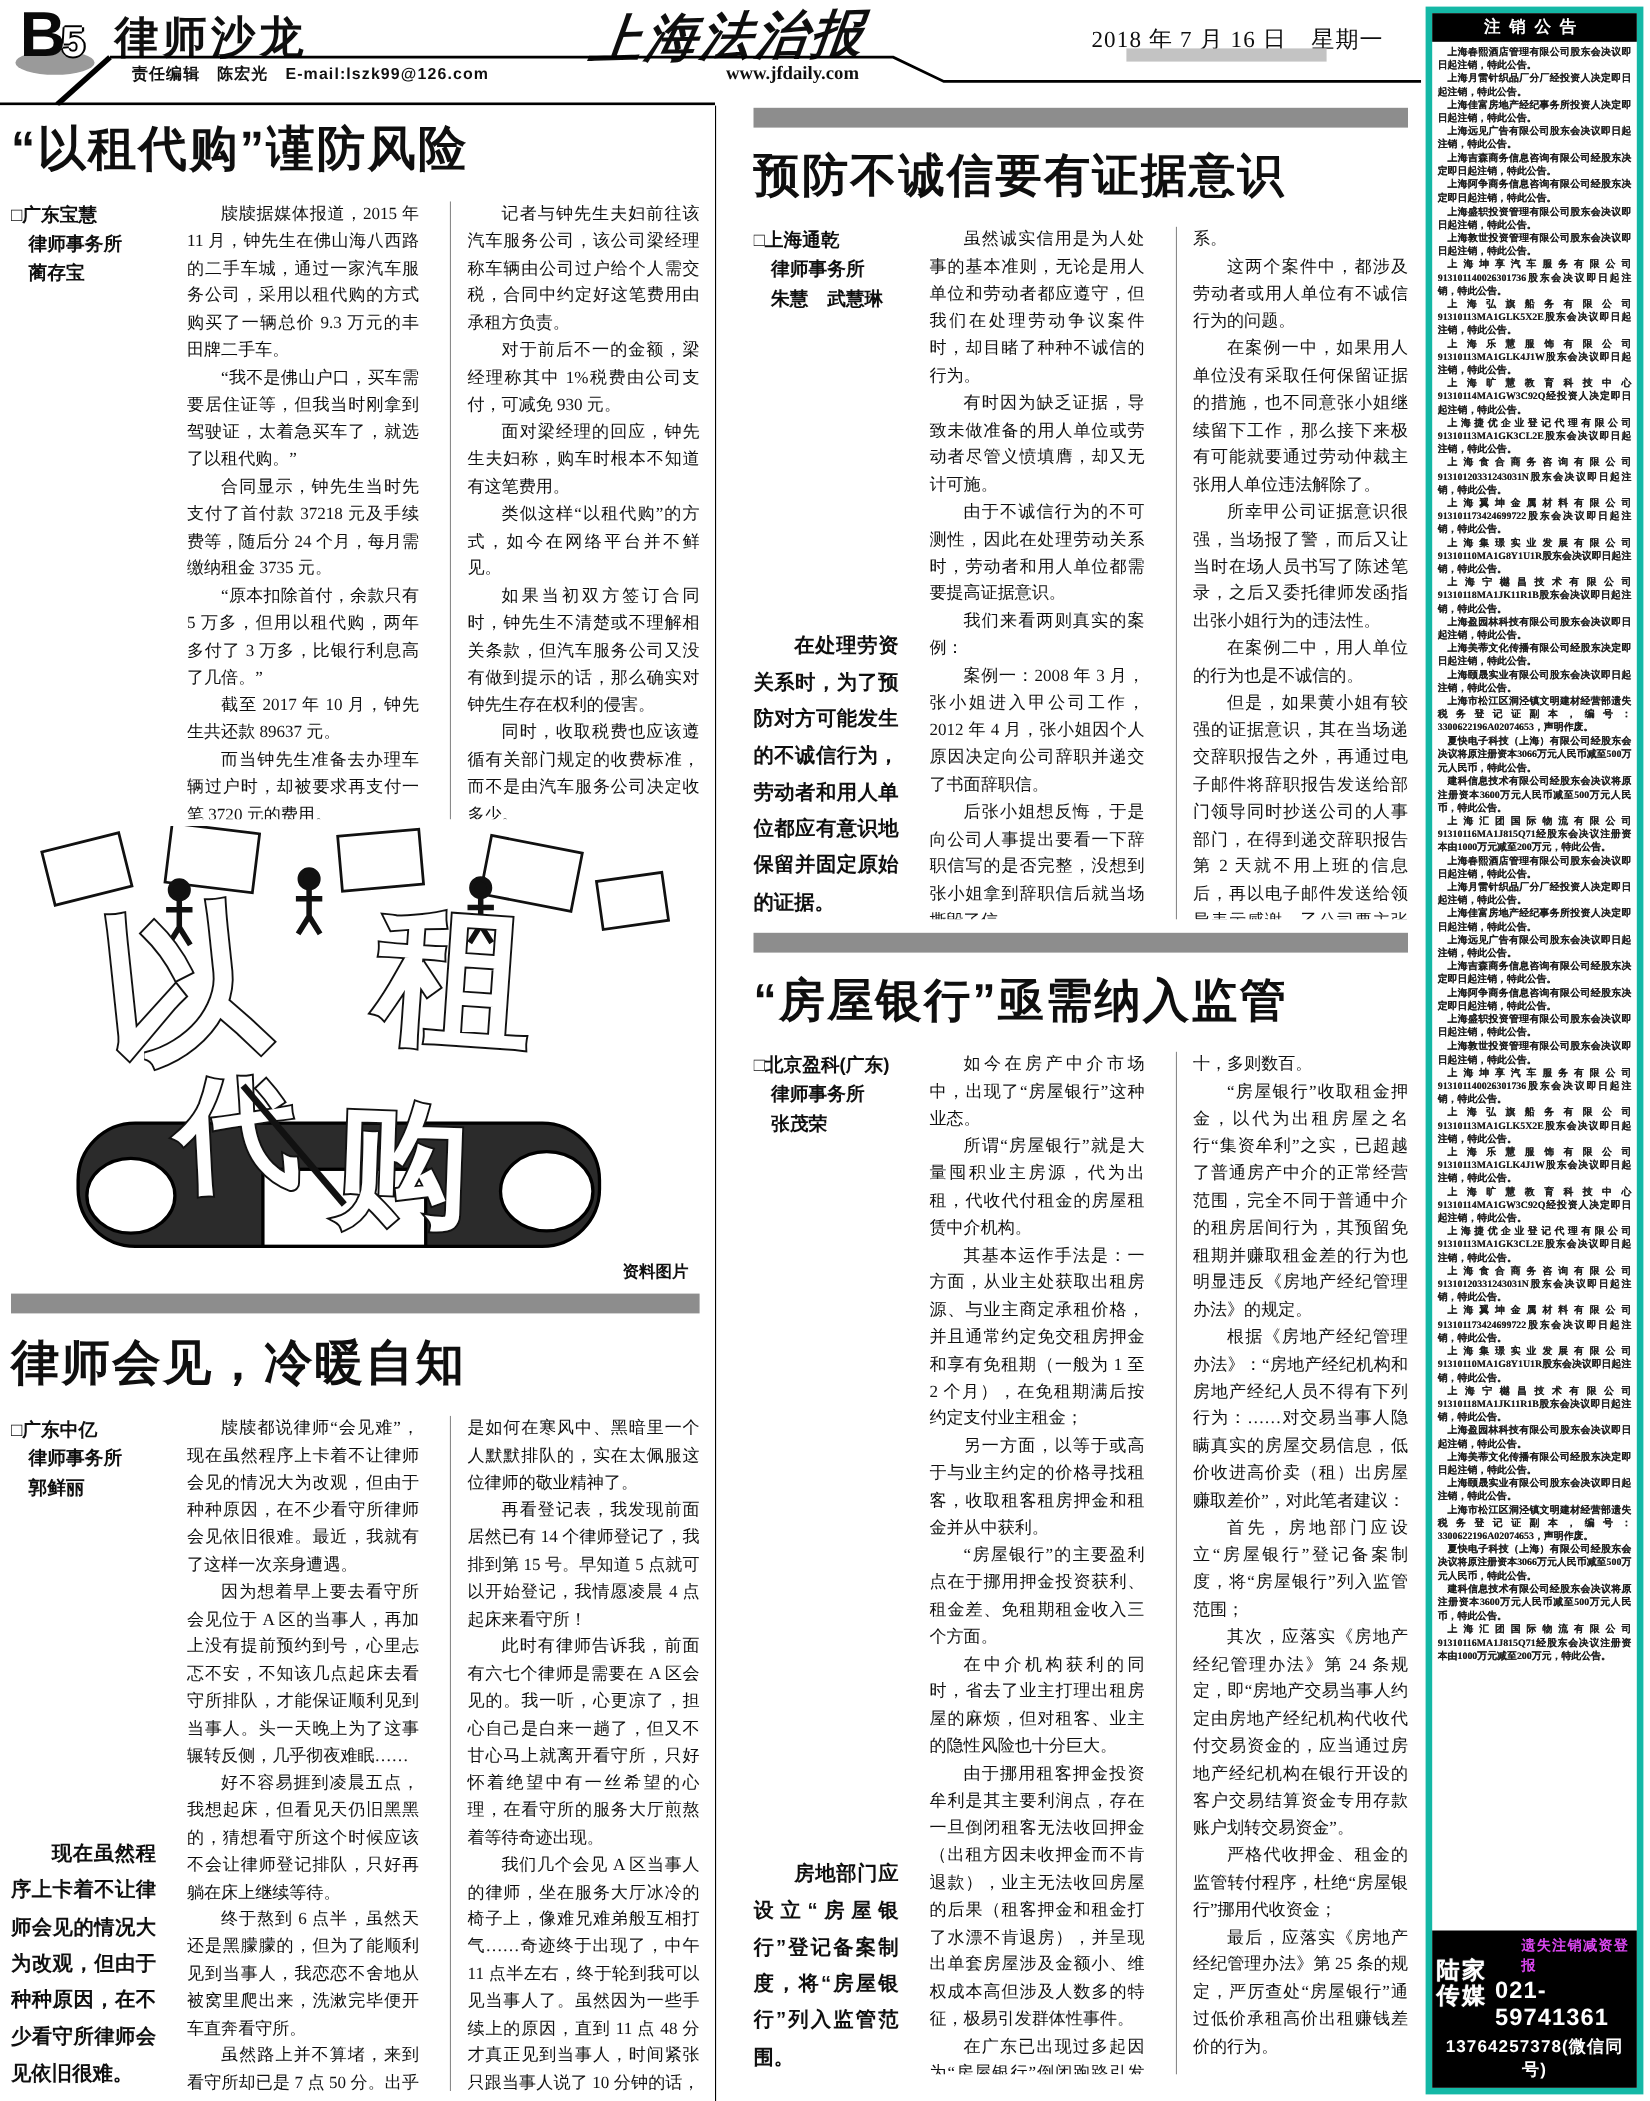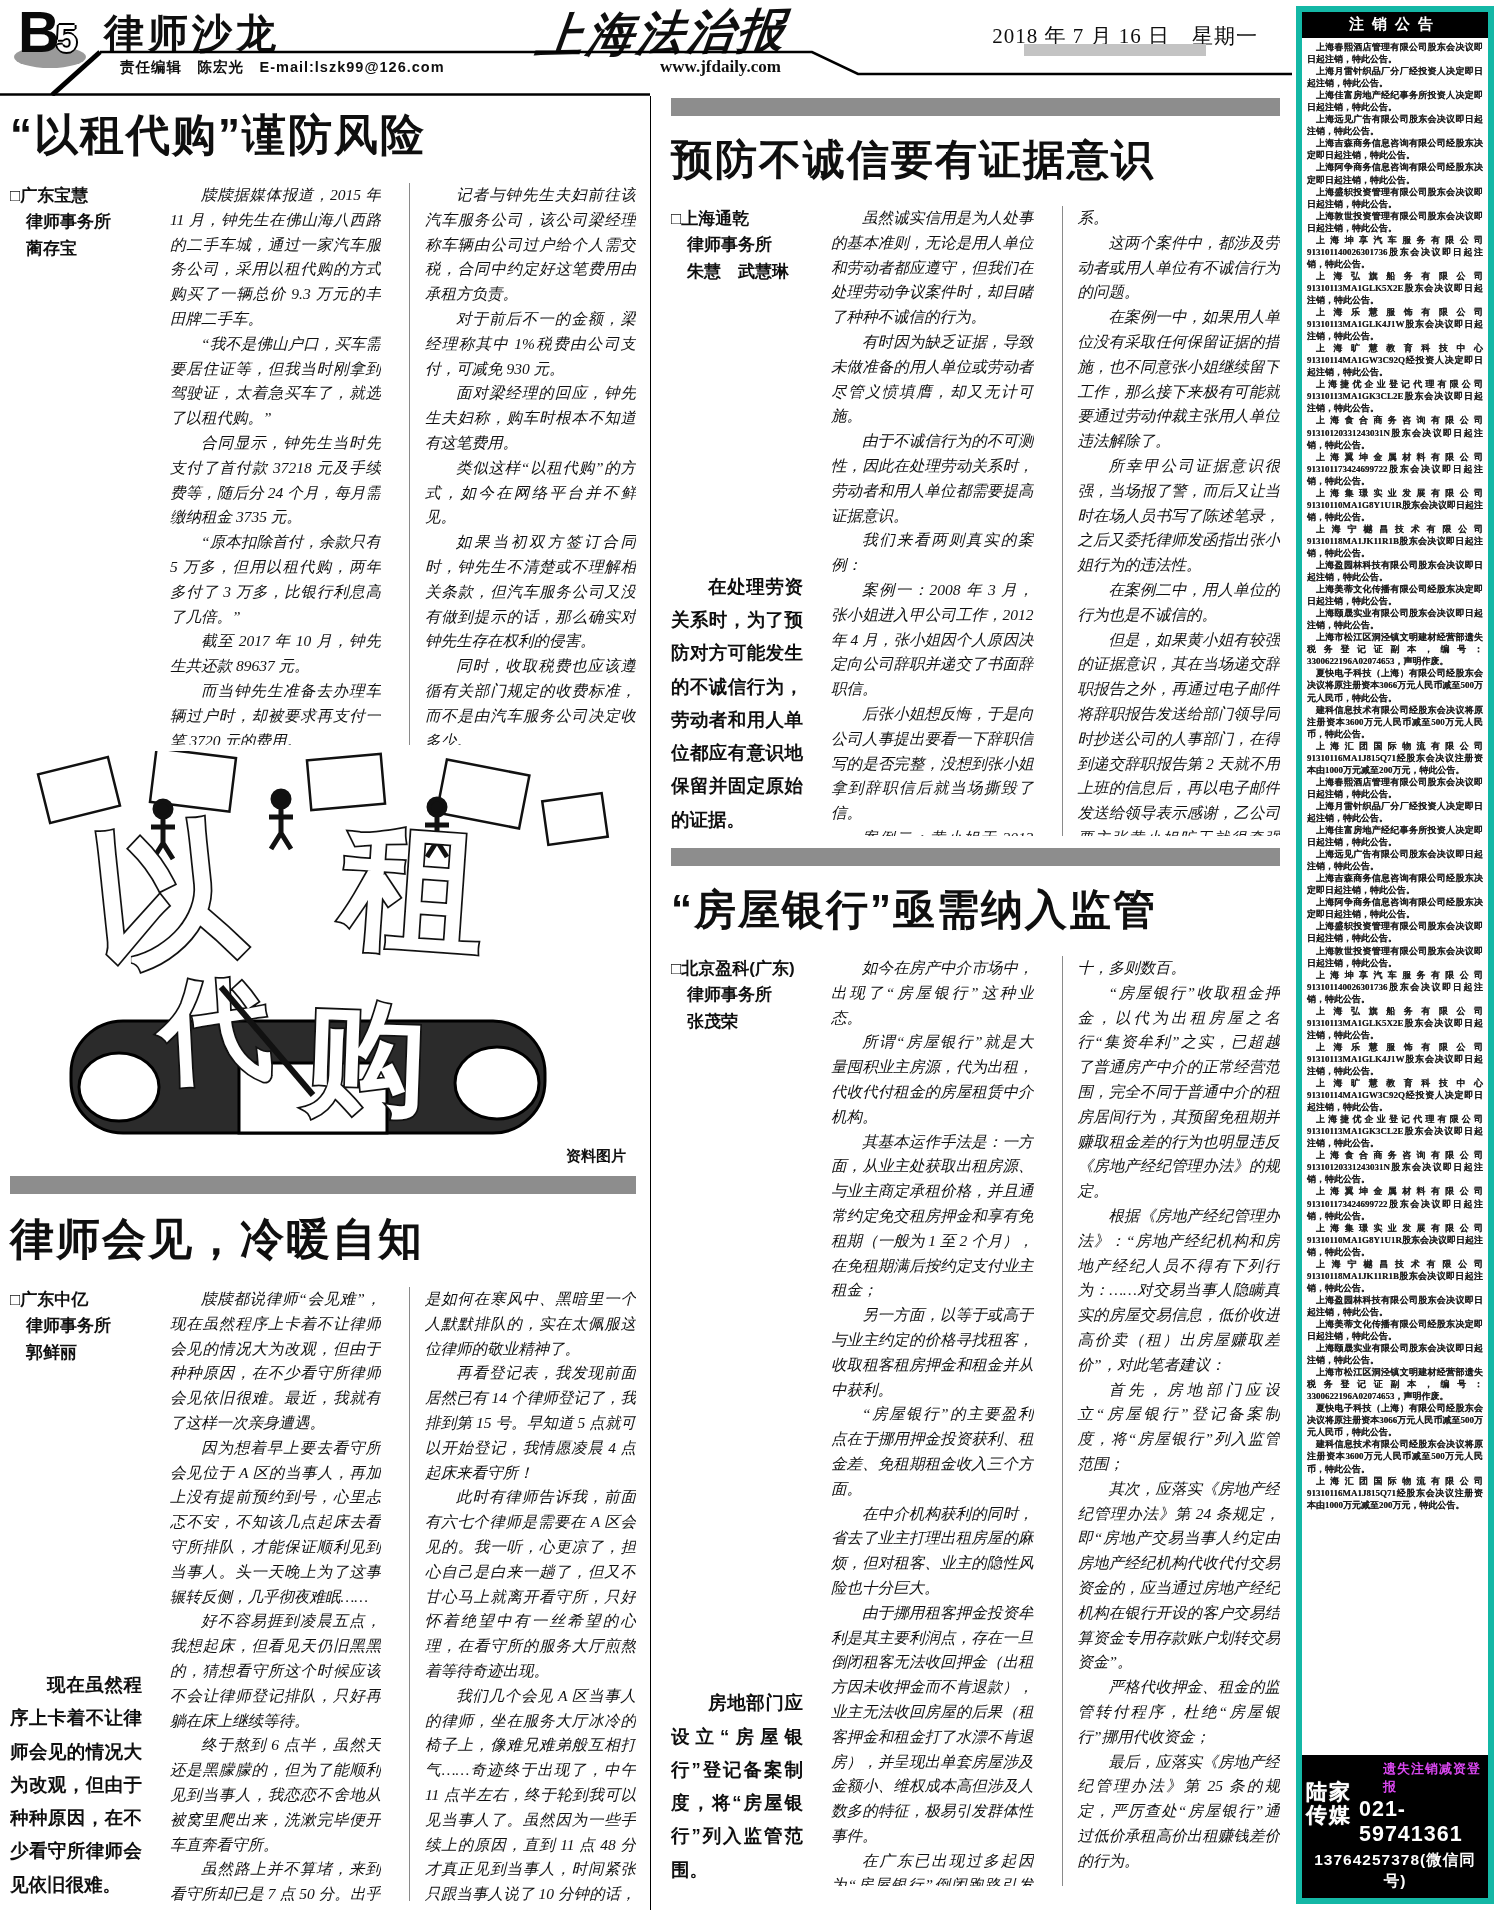--- a/index.html
+++ b/index.html
@@ -20,33 +20,33 @@
               transform:skewX(-8deg) rotate(-1.5deg); }
   .date-line { position:absolute; right:34px; top:22px; font:400 21px "Liberation Serif",serif; letter-spacing:1px; }
   .gray-strip { position:absolute; right:86px; top:44px; width:182px; height:12px; background:#c3c3c3; }
   .editor-line { position:absolute; left:120px; top:58px; font:700 14.5px "Liberation Sans",sans-serif; letter-spacing:1px; }
   .website { position:absolute; left:660px; top:57px; font:800 17px "Liberation Serif",serif; }
   .header-rule { position:absolute; left:0; top:0; width:1292px; height:96px; pointer-events:none; }
 
   
   .content { display:flex; width:1292px; height:1814px; }
   .region-left  { width:650px; padding:2px 14px 0 10px; }
-  .region-right { width:642px; border-left:1.5px solid #000; padding:0 12px 0 20px; }
+  .region-right { width:642px; border-left:1.5px solid #000; padding:0 12px 0 34px; }
 
   .bar { height:18px; background:#8d8d8d; }
   h1.art-title { font:900 44px "Liberation Sans",sans-serif; letter-spacing:2px; margin:8px 0 12px; }
   .region-right h1.art-title { font-size:42px; margin:16px 0 16px; }
 
   .art-row { display:flex; gap:28px; overflow:hidden;margin-top:18px; }
   .side-col { width:132px; flex:none; display:flex; flex-direction:column; justify-content:space-between; }
   .author-box { font:700 17px "Liberation Sans",sans-serif; line-height:1.55; }
   .author-box .ind { padding-left:16px; }
   .art-summary { font:700 18.5px "Liberation Sans",sans-serif; line-height:1.8; text-align:justify; text-indent:2em; }
 
-  .tcol { flex:1 1 0; overflow:hidden; min-width:0;font-style:italic; }
+  .tcol { flex:1 1 0; overflow:hidden; min-width:0; }
   .tcol + .tcol { border-left:1px solid #8a8a8a; padding-left:15px; }
   .tcol p { font-size:15.5px; line-height:1.6; text-align:justify; text-indent:2em; color:#101010; }
   .tcol.cont-first p:first-child { text-indent:0; }
 
   
   #a1 .art-row { height:562px; }
   #a2 .art-row { height:614px; }
   #a3 .art-row { height:630px; }
   #a4 .art-row { height:930px; }
   #a3 { margin-bottom:12px; }

